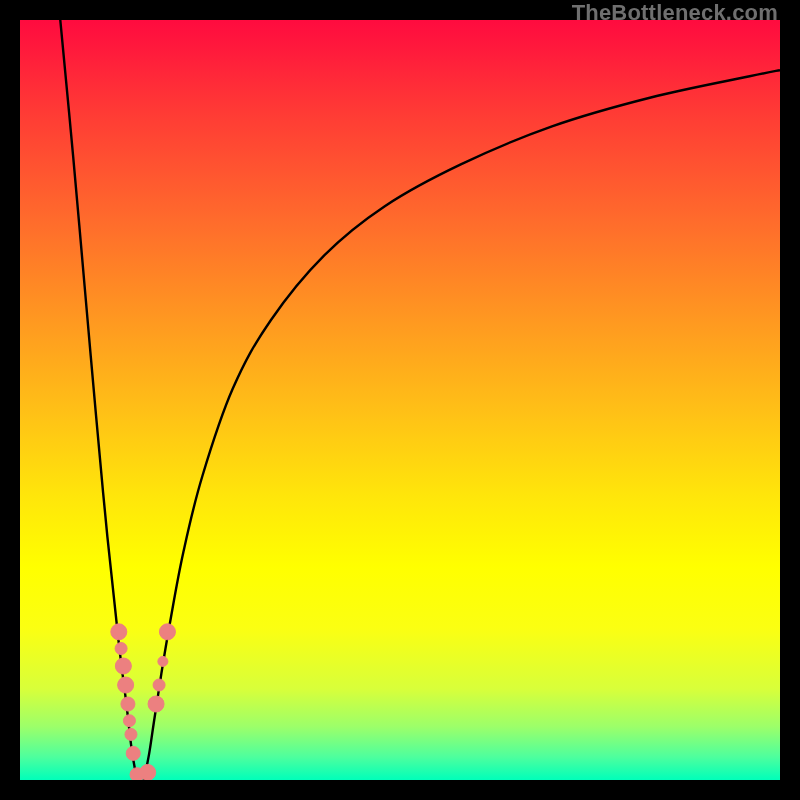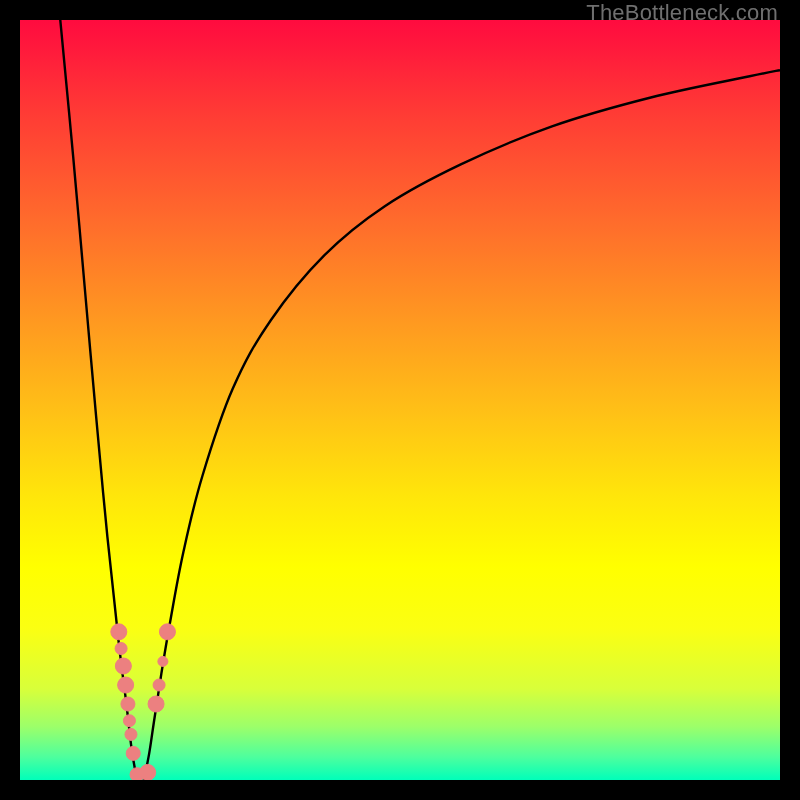--- a/index.html
+++ b/index.html
@@ -39,21 +39,21 @@
       #4dff9e 97%,
       #00ffba 100%
     );
   }
   .watermark {
     position: absolute;
     top: 0px;
     right: 22px;
     color: #6f6f6f;
     font-size: 22px;
-    font-weight: 400;
+    font-weight: 700;
     letter-spacing: 0.2px;
     user-select: none;
   }
   svg.curves {
     position: absolute;
     top: 0;
     left: 0;
     width: 760px;
     height: 760px;
   }

